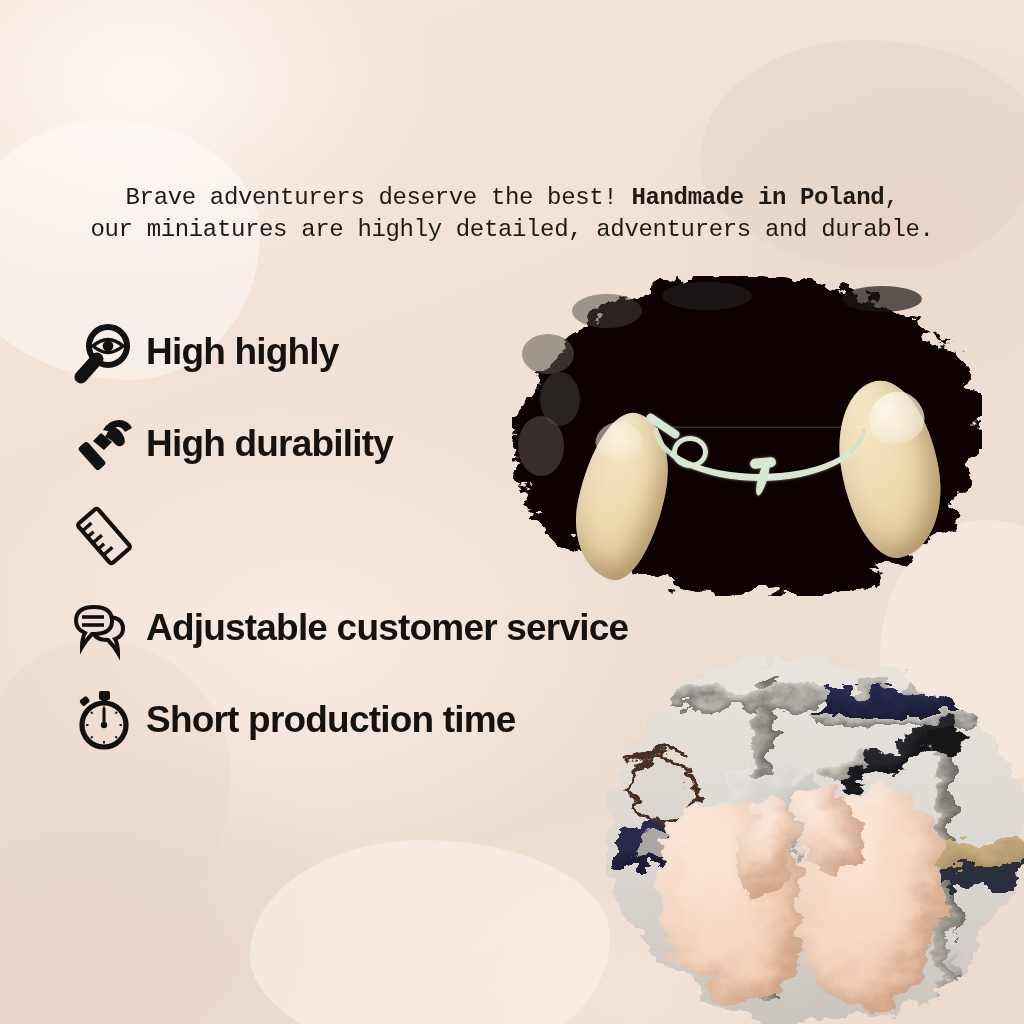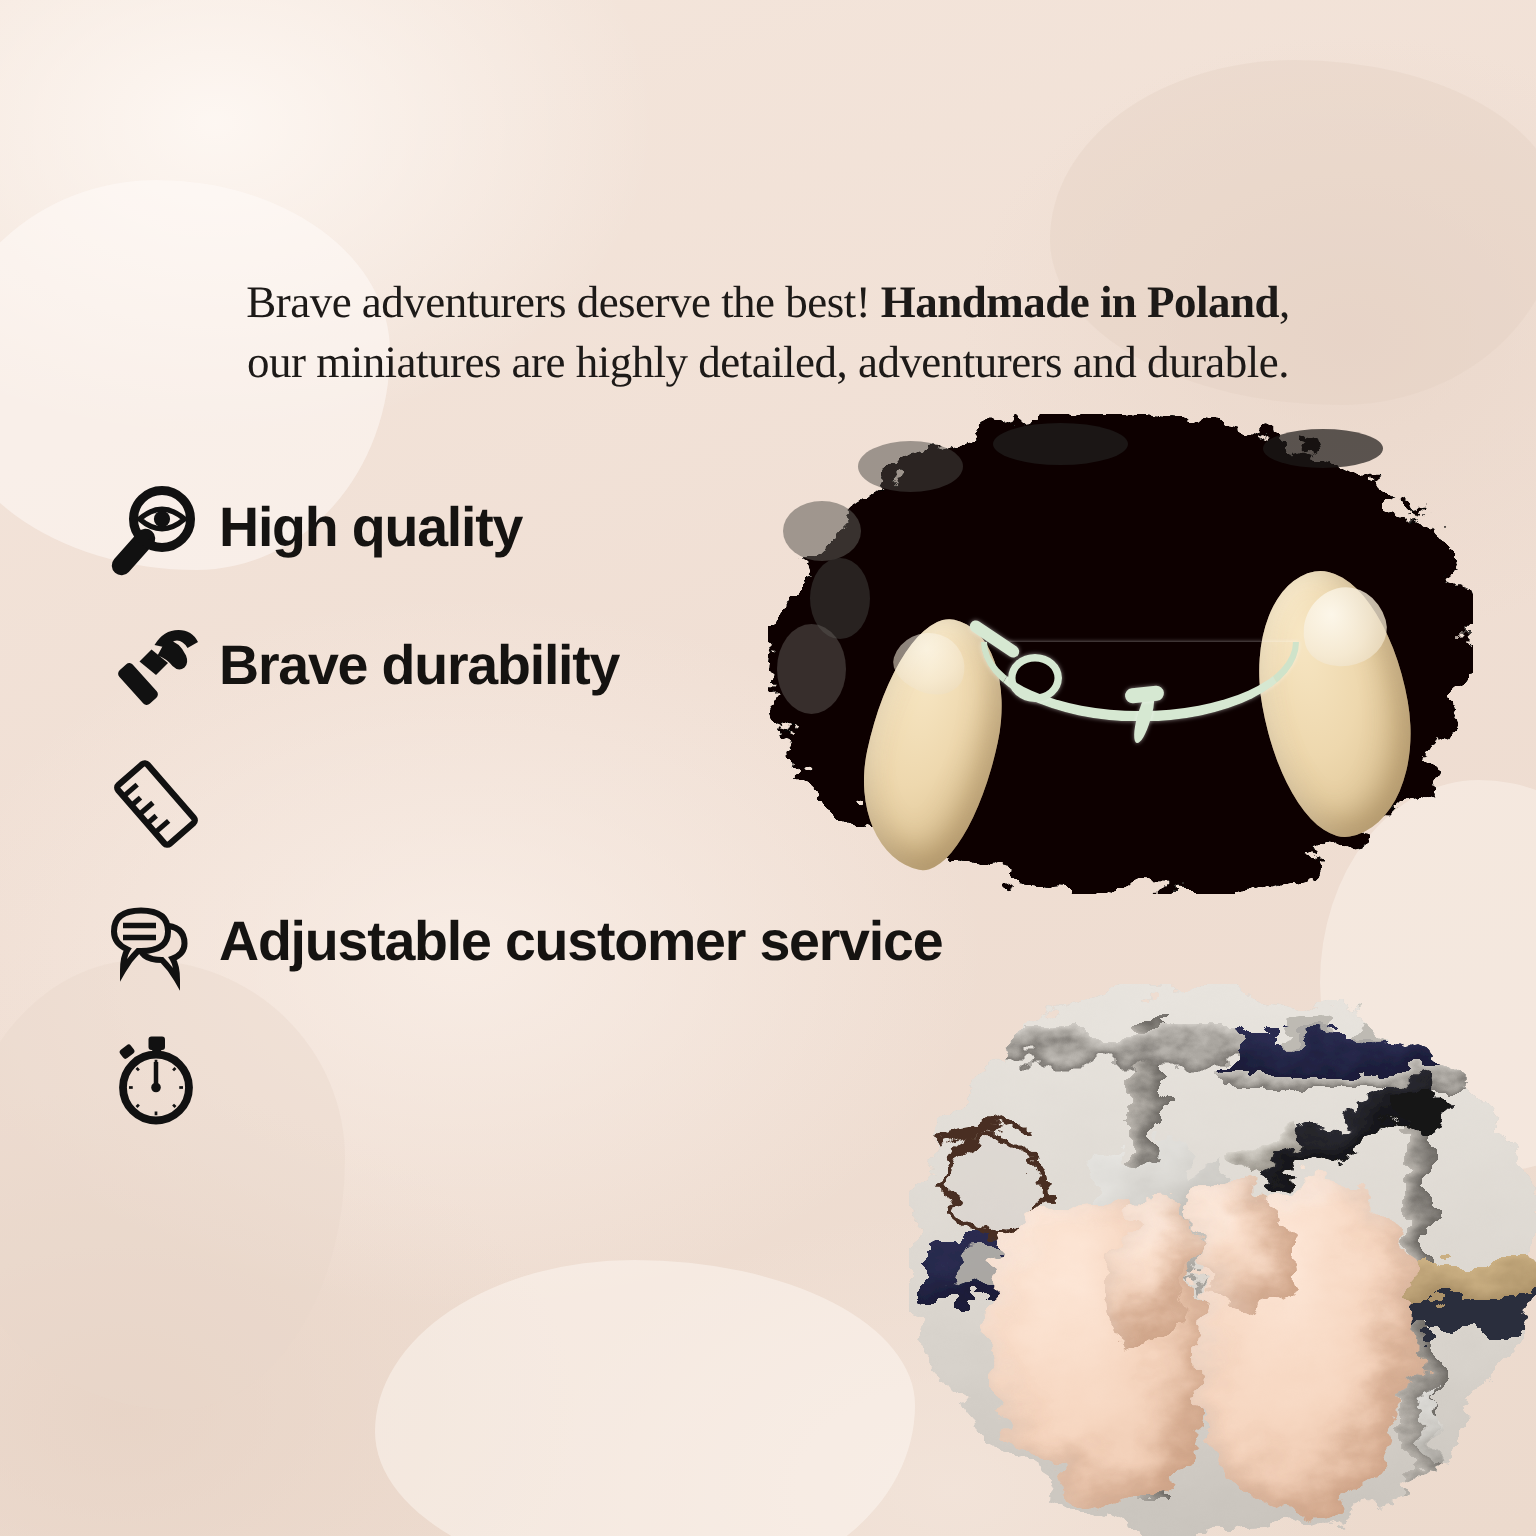--- a/index.html
+++ b/index.html
@@ -81,22 +81,22 @@
   .g10{ left: 790px; top: 20px; width: 9px;  height: 42px; transform: rotate(13deg); }
 
   
   .subtitle {
     position: absolute;
     left: 50%;
     top: 182px;
     transform: translateX(-50%);
     width: 880px;
     text-align: center;
-    font-family: Liberation Serif, serif;
-    font-size: 30px;
+    font-family: Liberation Mono, monospace;
+    font-size: 24px;
     line-height: 1.34;
     color: #1d1a18;
     letter-spacing: -0.35px;
   }
   .subtitle b { font-weight: bold; }
 
   
   .features {
     position: absolute;
     left: 62px;
@@ -242,33 +242,33 @@
 
     <div class="feature">
       <span class="feature-icon">
         <svg width="62" height="62" viewBox="0 0 62 62">
           <line x1="24" y1="38" x2="8" y2="56" stroke="#111" stroke-width="13" stroke-linecap="round"></line>
           <circle cx="35" cy="25" r="19" fill="none" stroke="#111" stroke-width="6"></circle>
           <path d="M20 25 Q35 12 50 25 Q35 38 20 25 Z" fill="none" stroke="#111" stroke-width="3.4"></path>
           <circle cx="35" cy="25" r="5.4" fill="#111"></circle>
         </svg>
       </span>
-      <span class="feature-label">High quality</span>
+      <span class="feature-label">High highly</span>
     </div>
 
     <div class="feature">
       <span class="feature-icon">
         <svg width="62" height="62" viewBox="0 0 62 62">
           <path d="M30 17 q6-10 16-10 q9 0 13 8 l-7 4 q-3-5-7-5 q-4 0-6 5 z" fill="#111"></path>
           <path d="M38 13 q9 2 13 11 q2 5 -1 8 q-4 3 -8 -1 q-4 -5 -10 -7 z" fill="#111"></path>
           <rect x="13" y="28" width="12" height="30" rx="3" fill="#111" transform="rotate(-42 19 43)"></rect>
           <path d="M28 20 l11 9 l-8 8 l-11 -9 z" fill="#111"></path>
         </svg>
       </span>
-      <span class="feature-label">Brave durability</span>
+      <span class="feature-label">High durability</span>
     </div>
 
     <div class="feature">
       <span class="feature-icon">
         <svg width="62" height="62" viewBox="0 0 62 62">
           <g transform="rotate(-41 31 31)">
             <rect x="18" y="5" width="26" height="52" rx="2.5" fill="none" stroke="#111" stroke-width="4.2"></rect>
             <line x1="18" y1="13" x2="30" y2="13" stroke="#111" stroke-width="3.4"></line>
             <line x1="18" y1="21" x2="26" y2="21" stroke="#111" stroke-width="3.4"></line>
             <line x1="18" y1="29" x2="30" y2="29" stroke="#111" stroke-width="3.4"></line>
@@ -305,20 +305,21 @@
             <line x1="49" y1="36" x2="46.5" y2="36"></line>
             <line x1="31" y1="54.5" x2="31" y2="52"></line>
             <line x1="13" y1="36" x2="15.5" y2="36"></line>
             <line x1="44" y1="23" x2="42.4" y2="24.6"></line>
             <line x1="44" y1="49" x2="42.4" y2="47.4"></line>
             <line x1="18" y1="49" x2="19.6" y2="47.4"></line>
             <line x1="18" y1="23" x2="19.6" y2="24.6"></line>
           </g>
         </svg>
       </span>
+      <span class="feature-label">Short production time</span>
     </div>
 
   </div>
 
   <div class="photo" id="photo-top">
     <div class="ink-blob"></div>
 
     <span class="ink-fray" style="left:10px;  top:58px;  width:52px;  height:40px; background:#5d5954; opacity:.55;"></span>
     <span class="ink-fray" style="left:28px;  top:96px;  width:40px;  height:54px; background:#3b3835; opacity:.6;"></span>
     <span class="ink-fray" style="left:6px;   top:140px; width:46px;  height:60px; background:#6a6661; opacity:.45;"></span>

